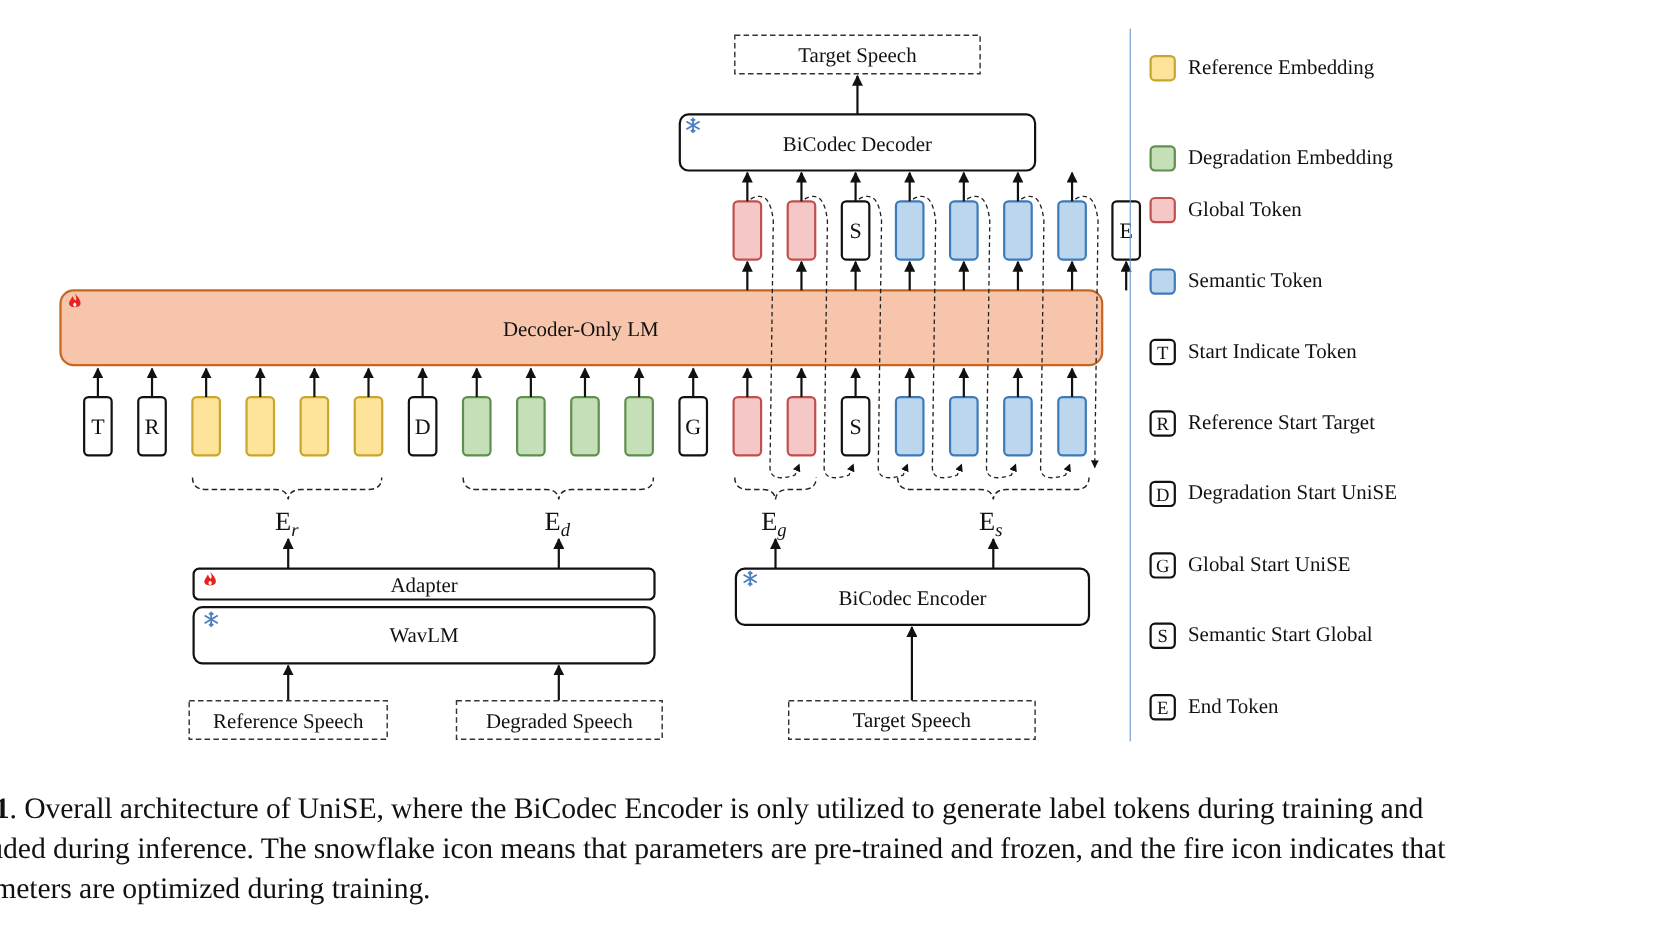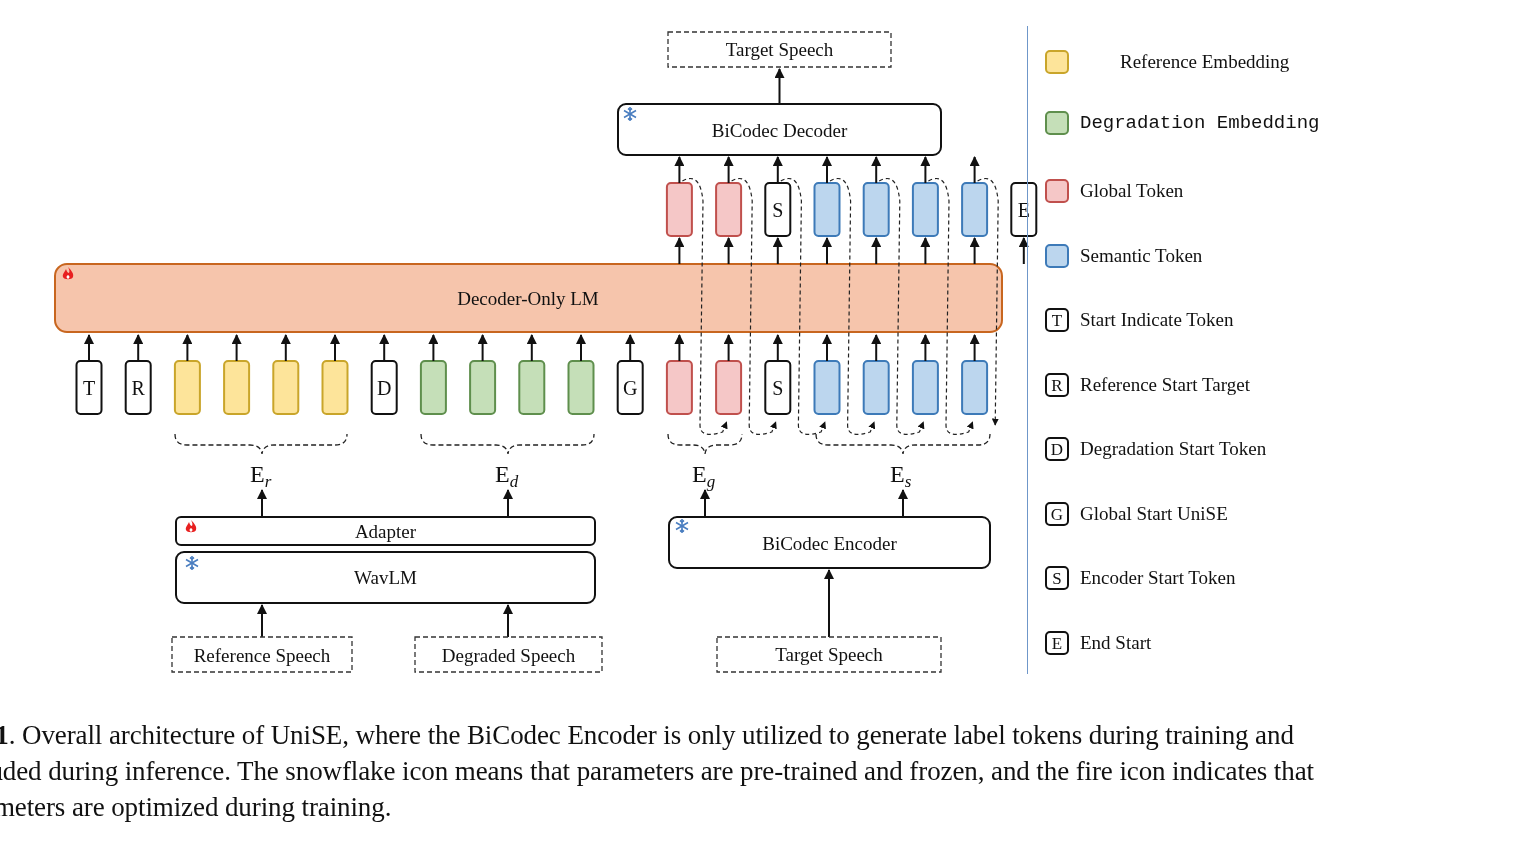--- a/index.html
+++ b/index.html
@@ -250,25 +250,25 @@
     <text class="lbl" x="508.5" y="662" text-anchor="middle">Degraded Speech</text>
   </g>
   <g>
     <rect x="717" y="637" width="224" height="35" fill="#fff" stroke="#333" stroke-width="1.3" stroke-dasharray="5,3"></rect>
     <text class="lbl" x="829" y="661" text-anchor="middle">Target Speech</text>
   </g>
 </svg>
 
 <div id="legend"></div>
 <div id="legend-items">
-    <div class="leg-item" style="top: 48px; gap: 40px;">
+    <div class="leg-item" style="top: 48px;">
       <div class="leg-swatch" style="background: rgb(253, 228, 154); border-color: rgb(201, 165, 42);"></div>
       <span class="leg-text">Reference Embedding</span>
     </div>
-    <div class="leg-item" style="top: 109px; font-family: Liberation Mono, monospace;">
+    <div class="leg-item" style="top: 130px;">
       <div class="leg-swatch" style="background: rgb(197, 223, 184); border-color: rgb(95, 143, 77);"></div>
       <span class="leg-text">Degradation Embedding</span>
     </div>
     <div class="leg-item" style="top: 177px;">
       <div class="leg-swatch" style="background: rgb(245, 199, 199); border-color: rgb(192, 80, 77);"></div>
       <span class="leg-text">Global Token</span>
     </div>
     <div class="leg-item" style="top: 242px; text-align: right;">
       <div class="leg-swatch" style="background: rgb(188, 214, 238); border-color: rgb(61, 122, 184);"></div>
       <span class="leg-text">Semantic Token</span>
@@ -276,31 +276,31 @@
     <div class="leg-item" style="top: 306px;">
       <div class="leg-swatch" style="background: rgb(255, 255, 255); border-color: rgb(17, 17, 17);">T</div>
       <span class="leg-text">Start Indicate Token</span>
     </div>
     <div class="leg-item" style="top: 371px;">
       <div class="leg-swatch" style="background: rgb(255, 255, 255); border-color: rgb(17, 17, 17);">R</div>
       <span class="leg-text">Reference Start Target</span>
     </div>
     <div class="leg-item" style="top: 435px;">
       <div class="leg-swatch" style="background: rgb(255, 255, 255); border-color: rgb(17, 17, 17);">D</div>
-      <span class="leg-text">Degradation Start Token</span>
+      <span class="leg-text">Degradation Start UniSE</span>
     </div>
     <div class="leg-item" style="top: 500px;">
       <div class="leg-swatch" style="background: rgb(255, 255, 255); border-color: rgb(17, 17, 17);">G</div>
       <span class="leg-text">Global Start UniSE</span>
     </div>
     <div class="leg-item" style="top: 564px;">
       <div class="leg-swatch" style="background: rgb(255, 255, 255); border-color: rgb(17, 17, 17);">S</div>
-      <span class="leg-text">Encoder Start Token</span>
+      <span class="leg-text">Semantic Start Global</span>
     </div>
     <div class="leg-item" style="top: 629px;">
       <div class="leg-swatch" style="background: rgb(255, 255, 255); border-color: rgb(17, 17, 17);">E</div>
-      <span class="leg-text">End Start</span>
+      <span class="leg-text">End Token</span>
     </div>
   </div>
 
 <div id="caption"><b>. 1</b><span>. Overall architecture of UniSE, where the BiCodec Encoder is only utilized to generate label tokens during training and
 luded during inference. The snowflake icon means that parameters are pre-trained and frozen, and the fire icon indicates that
 ameters are optimized during training.</span></div>
 
 </body></html>

